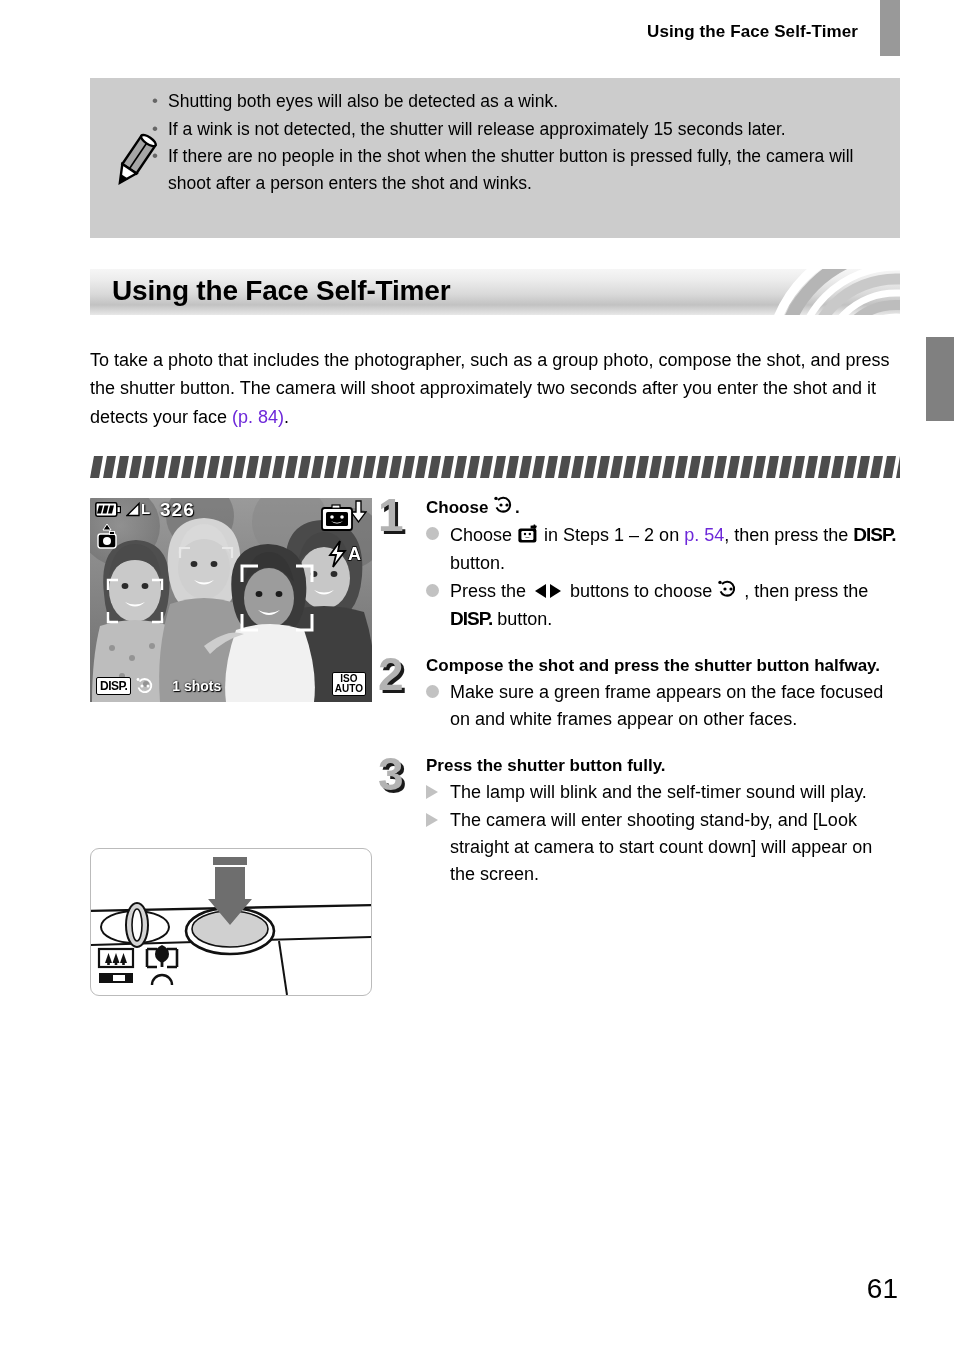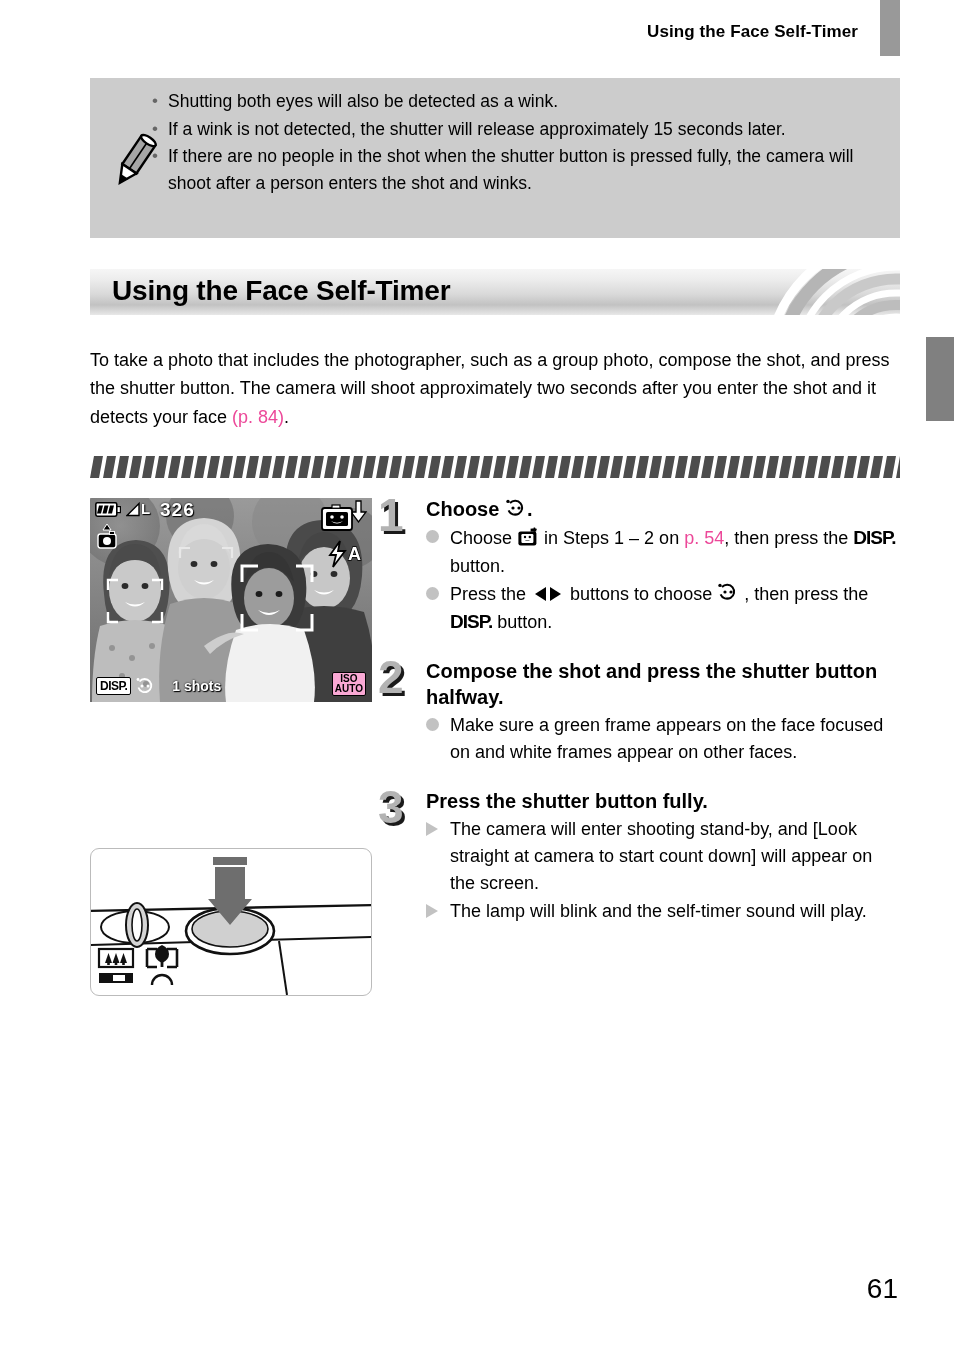--- a/index.html
+++ b/index.html
@@ -67,21 +67,21 @@
   }
   .title-swirl {
     position:absolute; right:-20px; top:-54px; width:200px; height:160px;
   }
 
   
   .intro {
     position:absolute; left:90px; top:328px; width:800px;
     font-size:18px; line-height:1.58;
   }
-  .xref { color:#ec4899; }
+  .xref { color:#6d28d9; }
 
   
   .hatch {
     position:absolute; left:90px; top:456px; width:810px; height:22px;
     overflow:hidden;
   }
 
   
   .lcd-shot {
     position:absolute; left:90px; top:498px; width:282px; height:204px;
@@ -111,21 +111,21 @@
     padding:1px 3px; border-radius:2px; letter-spacing:-0.5px;
     border:1px solid #000;
   }
   .osd-shotcount {
     color:#fff; font-size:14px; font-weight:bold;
     text-shadow:0 0 2px #000, 1px 1px 1px #000;
     padding-left:13px;
   }
   .osd-iso {
     position:absolute; right:6px; bottom:6px;
-    background:#f9a8d4; border:1px solid #000; border-radius:2px;
+    background:#ffffff; border:1px solid #000; border-radius:2px;
     text-align:center; line-height:1;
     padding:1px 2px;
   }
   .osd-iso div { font-size:10px; font-weight:bold; color:#000; }
 
   .camera-fig {
     position:absolute; left:90px; top:848px; width:282px; height:148px;
     border:1px solid #bbb; border-radius:9px; background:#fff;
     overflow:hidden;
   }
@@ -135,21 +135,21 @@
   .step { position:relative; margin-bottom:14px; }
   .step-num {
     position:absolute; left:0px; top:0px;
     font-size:46px; font-weight:bold; line-height:.85;
     color:#b3b3b3;
     text-shadow:3px 3px 0 #1a1a1a;
     font-family:"Liberation Sans", sans-serif;
   }
   .step-body { margin-left:48px; }
   .step-head {
-    font-size:20px; font-weight:bold; line-height:1.3;
+    font-size:17px; font-weight:bold; line-height:1.3;
     margin:2px 0 2px 0;
   }
   .sub-item {
     display:flex; align-items:flex-start;
     font-size:18px; line-height:1.5;
     margin:0 0 1px 0;
   }
   .sub-marker {
     flex:0 0 auto; width:24px; padding-top:6px;
   }
@@ -520,25 +520,25 @@
   </div>
 
   <div class="step" style="margin-top:22px;">
     <div class="step-num">3</div>
     <div class="step-body">
       <div class="step-head">Press the shutter button fully.</div>
       <div class="sub-item">
         <span class="sub-marker">
             <i class="tri-marker"></i>
           </span>
-        <span class="sub-text">The camera will enter shooting stand-by, and [Look straight at camera to start count down] will appear on the screen.</span>
+        <span class="sub-text">The lamp will blink and the self-timer sound will play.</span>
       </div>
       <div class="sub-item">
         <span class="sub-marker">
             <i class="tri-marker"></i>
           </span>
-        <span class="sub-text">The lamp will blink and the self-timer sound will play.</span>
+        <span class="sub-text">The camera will enter shooting stand-by, and [Look straight at camera to start count down] will appear on the screen.</span>
       </div>
     </div>
   </div>
 </div>
 
 <div class="page-num">61</div>
 
 </body></html>

